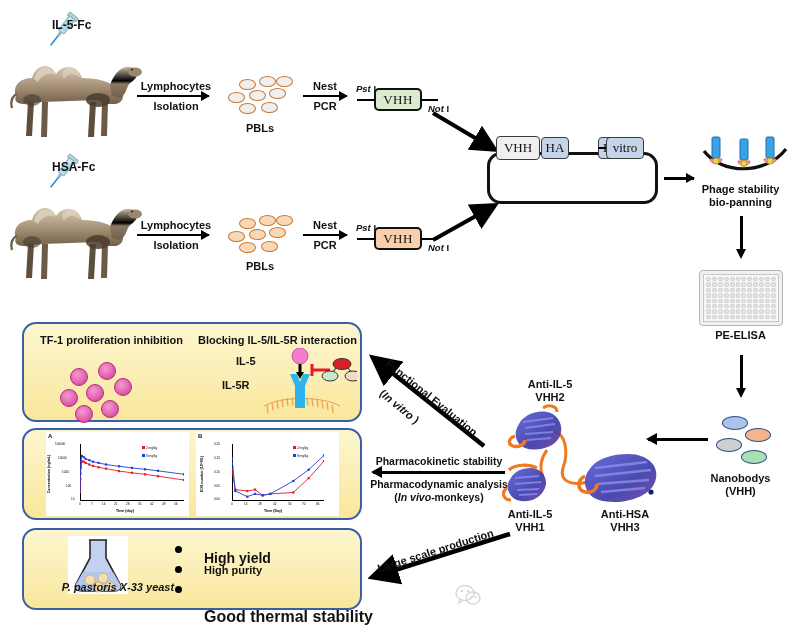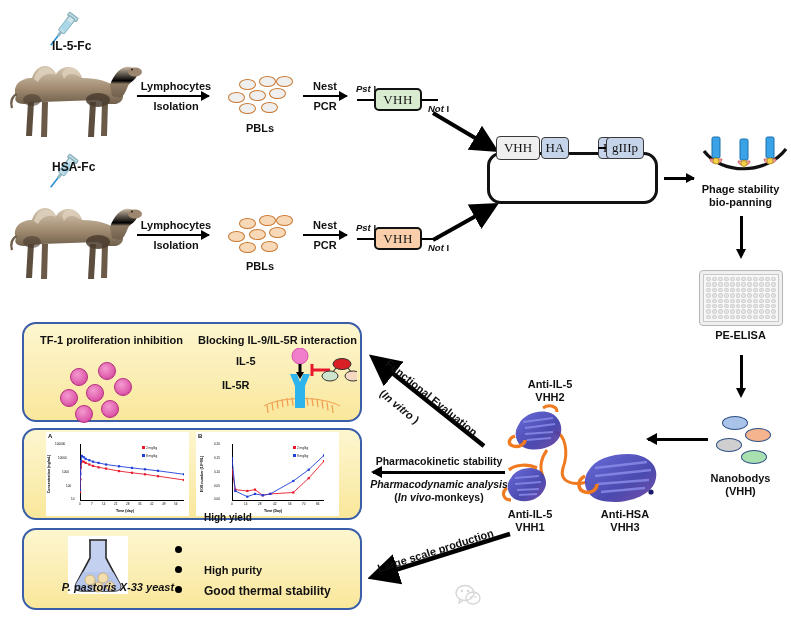--- a/index.html
+++ b/index.html
@@ -131,21 +131,21 @@
     <svg width="44" height="44" viewBox="0 0 44 44">
       <g transform="rotate(38 22 22)">
         <rect x="17" y="3" width="11" height="4" rx="1" fill="#b9d8e0" stroke="#7fa9b4" stroke-width="1"></rect>
         <rect x="19" y="6" width="7" height="18" rx="1" fill="#cfe6ec" stroke="#7fa9b4" stroke-width="1"></rect>
         <rect x="19" y="11" width="7" height="11" fill="#9fd2e8" opacity=".75"></rect>
         <rect x="21" y="24" width="3" height="5" fill="#8fb9c4"></rect>
         <line x1="22.5" y1="29" x2="22.5" y2="41" stroke="#2a8fd0" stroke-width="1.6"></line>
       </g>
     </svg>
   </div>
-  <div class="abs lbl" style="left:52px;top:18px;font-size:12px;margin-top:21px;">IL-5-Fc</div>
+  <div class="abs lbl" style="left:52px;top:18px;font-size:12px;">IL-5-Fc</div>
 
   <div class="camel" style="left:2px;top:38px;">
     <svg width="140" height="110" viewBox="0 0 140 110">
       <defs>
         <linearGradient id="cg1" x1="0" y1="0" x2="0" y2="1">
           <stop offset="0%" stop-color="#cbbba4"></stop>
           <stop offset="45%" stop-color="#a89madd" stop-opacity="1"></stop>
           <stop offset="55%" stop-color="#8e7a63"></stop>
           <stop offset="100%" stop-color="#6f5e4c"></stop>
         </linearGradient>
@@ -284,21 +284,21 @@
   </svg>
   <svg class="abs" style="left:430px;top:195px;" width="80" height="50" viewBox="0 0 80 50">
     <line x1="3" y1="45" x2="62" y2="12" stroke="#000" stroke-width="4" marker-end="url(#ah)"></line>
   </svg>
 
   <div class="phagemid" style="left:487px;top:152px;width:171px;height:52px;"></div>
   <div class="seg seg-grey" style="left:496px;top:136px;width:44px;height:24px;">VHH</div>
   <div class="seg seg-blue" style="left:541px;top:137px;width:28px;height:22px;">HA</div>
   <div class="seg seg-blue" style="left:570px;top:137px;width:28px;height:22px;margin-left:28px;">His</div>
   <div class="gene-line" style="left:598px;top:147px;width:8px;"></div>
-  <div class="seg seg-blue" style="left:606px;top:137px;width:38px;height:22px;">gIIIp</div>
+  <div class="seg seg-blue" style="left:606px;top:137px;width:38px;height:22px;">vitro</div>
 
   <div class="arrow-h" style="left:664px;top:177px;width:30px;height:3px;"></div>
 
   <svg class="abs" style="left:700px;top:135px;" width="90" height="45" viewBox="0 0 90 45">
     <path d="M4,16 C22,40 66,40 86,14" stroke="#111" stroke-width="3.2" fill="none"></path>
     <g>
       <rect x="12" y="2" width="8" height="21" rx="1.5" fill="#3aa3e8" stroke="#1a6fa8" stroke-width="1"></rect>
       <path d="M10,24 C10,30 22,30 22,24 Z" fill="#f4a0a0" stroke="#d06a6a" stroke-width="1"></path>
       <circle cx="16" cy="26" r="3" fill="#f2d24a" stroke="#b89b1f" stroke-width="1"></circle>
     </g>
@@ -481,33 +481,33 @@
       </defs>
     <line x1="116" y1="94" x2="8" y2="8" stroke="#000" stroke-width="4.5" marker-end="url(#ahl)"></line>
   </svg>
   <div class="diag lbl" style="left:391px;top:357px;transform:rotate(39deg);font-size:11px;">Functional Evaluation</div>
   <div class="diag lbl" style="left:385px;top:387px;transform:rotate(39deg);font-size:11px;">
     (<span class="ital">In vitro</span> )
   </div>
 
   <div class="arrow-left" style="left:373px;top:471px;width:132px;"></div>
   <div class="abs lbl ctr" style="left:366px;top:455px;width:146px;font-size:10.5px;">Pharmacokinetic stability</div>
-  <div class="abs lbl ctr" style="left:366px;top:478px;width:146px;font-size:10.5px;font-style:italic;">Pharmacodynamic analysis</div>
+  <div class="abs lbl ctr" style="left:366px;top:478px;width:146px;font-size:10.5px;">Pharmacodynamic analysis</div>
   <div class="abs lbl ctr" style="left:366px;top:491px;width:146px;font-size:10.5px;">
     (<span class="ital">In vivo</span>-monkeys)
   </div>
 
   <svg class="abs" style="left:368px;top:528px;" width="150" height="60" viewBox="0 0 150 60">
     <line x1="142" y1="6" x2="8" y2="48" stroke="#000" stroke-width="4.5" marker-end="url(#ahl)"></line>
   </svg>
   <div class="diag lbl" style="left:376px;top:563px;transform:rotate(-17.5deg);font-size:11px;">Large scale production</div>
 
   <div class="panel" style="left:22px;top:322px;width:340px;height:100px;"></div>
   <div class="abs lbl" style="left:40px;top:334px;font-size:11px;">TF-1 proliferation inhibition</div>
-  <div class="abs lbl" style="left:198px;top:334px;font-size:11px;">Blocking IL-9/IL-5R interaction</div>
+  <div class="abs lbl" style="left:198px;top:334px;font-size:11px;">Blocking IL-5/IL-5R interaction</div>
 
   <div>
     <div class="tf1" style="left:70px;top:368px;"></div>
     <div class="tf1" style="left:98px;top:362px;"></div>
     <div class="tf1" style="left:60px;top:389px;"></div>
     <div class="tf1" style="left:86px;top:384px;"></div>
     <div class="tf1" style="left:114px;top:378px;"></div>
     <div class="tf1" style="left:75px;top:405px;"></div>
     <div class="tf1" style="left:101px;top:400px;"></div>
   </div>
@@ -679,25 +679,25 @@
       <circle cx="30" cy="51" r="5" fill="#f3dfae" stroke="#c9ab6d" stroke-width=".8"></circle>
       <circle cx="42" cy="50" r="4.2" fill="#f3dfae" stroke="#c9ab6d" stroke-width=".8"></circle>
       <line x1="21" y1="4" x2="39" y2="4" stroke="#2b2b2b" stroke-width="1.6"></line>
     </svg>
   </div>
   <div class="abs lbl ctr" style="left:48px;top:581px;width:140px;font-size:11px;">
     <span class="ital">P. pastoris X-33 yeast</span>
   </div>
 
   <div class="bullet" style="left:175px;top:546px;"></div>
-  <div class="abs lbl" style="left:204px;top:512px;font-size:10px;">High yield</div>
+  <div class="abs lbl" style="left:204px;top:550px;font-size:14px;">High yield</div>
   <div class="bullet" style="left:175px;top:566px;"></div>
   <div class="abs lbl" style="left:204px;top:564px;font-size:11px;">High purity</div>
   <div class="bullet" style="left:175px;top:586px;"></div>
-  <div class="abs lbl" style="left:204px;top:584px;font-size:12px;">Good thermal stability</div>
+  <div class="abs lbl" style="left:204px;top:608px;font-size:16px;">Good thermal stability</div>
 
   <svg class="abs" style="left:455px;top:583px;" width="26" height="24" viewBox="0 0 26 24">
     <ellipse cx="10" cy="10" rx="9" ry="7.5" fill="none" stroke="#d6d6d6" stroke-width="1.4"></ellipse>
     <path d="M5,16 L4,20 L8,17.5" fill="none" stroke="#d6d6d6" stroke-width="1.4"></path>
     <circle cx="7" cy="8" r="1.2" fill="#d6d6d6"></circle>
     <circle cx="13" cy="8" r="1.2" fill="#d6d6d6"></circle>
     <ellipse cx="18" cy="15" rx="7" ry="6" fill="none" stroke="#d6d6d6" stroke-width="1.4"></ellipse>
     <circle cx="16" cy="14" r="1" fill="#d6d6d6"></circle>
     <circle cx="20.5" cy="14" r="1" fill="#d6d6d6"></circle>
   </svg>

